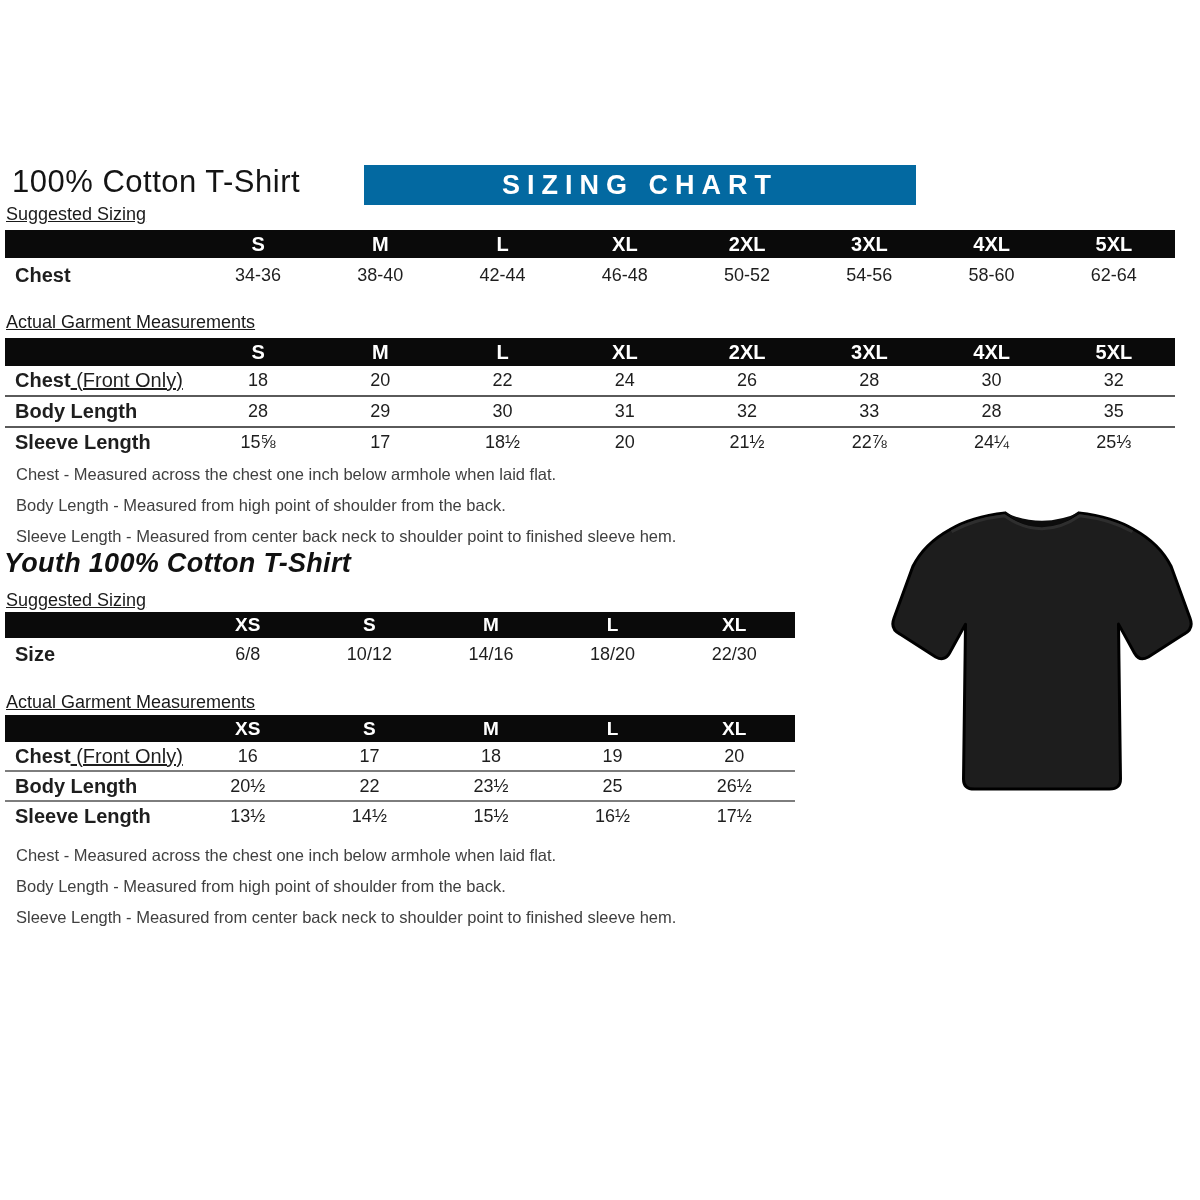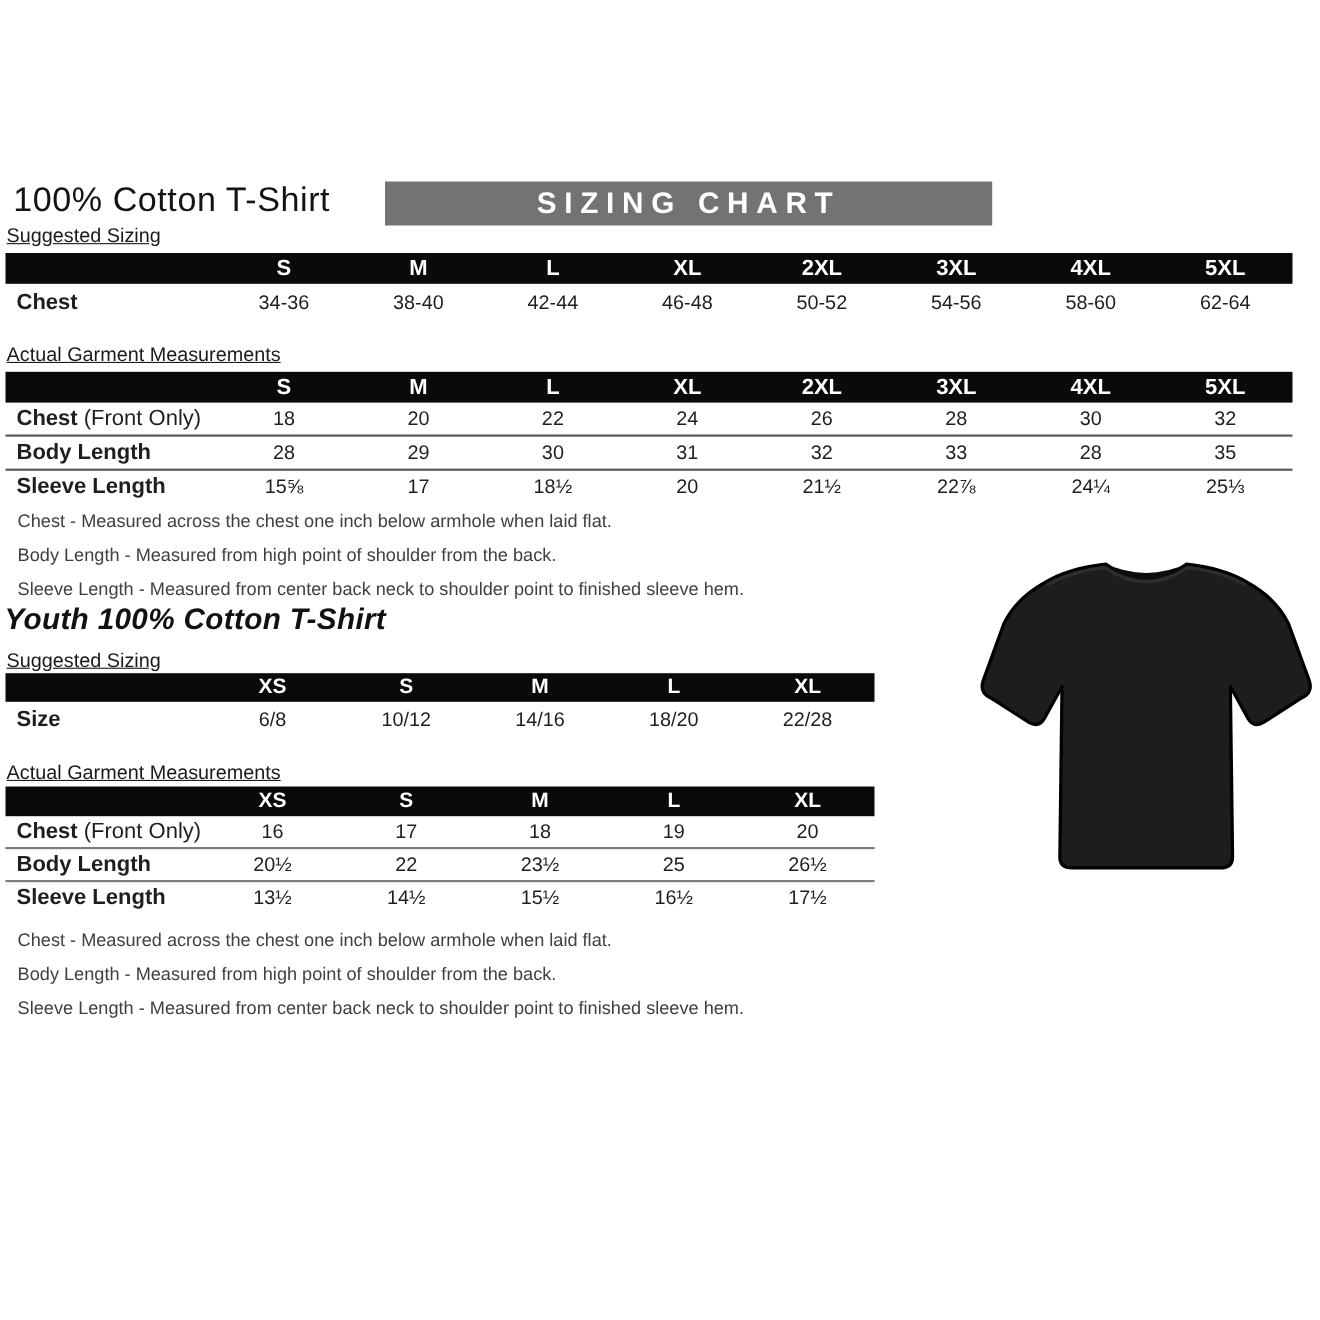--- a/index.html
+++ b/index.html
@@ -3,35 +3,35 @@
 <meta charset="utf-8">
 <style>
   html,body{margin:0;padding:0;background:#ffffff;}
   .canvas{
     position:relative;width:1200px;height:1200px;background:#ffffff;overflow:hidden;
     font-family:"Liberation Sans","DejaVu Sans",sans-serif;color:#1e1e1e;
   }
   .abs{position:absolute;}
   .page-title{left:12px;top:164px;font-size:31px;font-weight:400;color:#141414;letter-spacing:0.5px;}
   .banner{
-    left:350px;top:165px;width:552px;height:40px;background:#737373;color:#ffffff;
+    left:364px;top:165px;width:552px;height:40px;background:#0369a1;color:#ffffff;
     font-size:27px;font-weight:700;letter-spacing:7px;text-align:center;line-height:40px;
   }
   .section-label{left:6px;font-size:18px;color:#1a1a1a;text-decoration:underline;}
   .youth-title{left:4px;top:548px;font-size:27px;font-weight:700;color:#111111;letter-spacing:0.3px;font-style:italic;}
 
   .tbl{position:absolute;left:5px;}
   .tbl .hrow{display:flex;align-items:center;background:#0a0a0a;color:#ffffff;font-weight:700;}
   .tbl .drow{display:flex;align-items:center;}
   .tbl .drow + .drow{border-top:2px solid #5a5a5a;}
   .tbl .lcell{flex:0 0 auto;padding-left:10px;text-align:left;font-size:20px;box-sizing:border-box;}
   .tbl .vcell{flex:1 1 0;text-align:center;font-size:18px;}
   .tbl .hcell{font-size:20px;}
   .tbl .row-label-main{font-weight:700;}
-  .tbl .row-label-suffix{font-weight:400;}
+  .tbl .row-label-suffix{font-weight:400;text-decoration:underline;}
 
   .t-adult-sug{top:230px;width:1170px;}
   .t-adult-sug .hrow{height:28px;}
   .t-adult-sug .drow{height:34px;}
   .t-adult-sug .lcell{width:192px;}
 
   .t-adult-act{top:338px;width:1170px;}
   .t-adult-act .hrow{height:28px;}
   .t-adult-act .drow{height:29px;}
   .t-adult-act .lcell{width:192px;}
@@ -153,21 +153,21 @@
         <div class="vcell hcell">M</div>
         <div class="vcell hcell">L</div>
         <div class="vcell hcell">XL</div>
       </div>
       <div class="drow">
         <div class="lcell"><span class="row-label-main">Size</span></div>
         <div class="vcell">6/8</div>
         <div class="vcell">10/12</div>
         <div class="vcell">14/16</div>
         <div class="vcell">18/20</div>
-        <div class="vcell">22/28</div>
+        <div class="vcell">22/30</div>
       </div>
     </div>
 
   <div class="abs section-label" style="top:692px;">Actual Garment Measurements</div>
   <div class="tbl t-youth-act">
       <div class="hrow">
         <div class="lcell"></div>
         <div class="vcell hcell">XS</div>
         <div class="vcell hcell">S</div>
         <div class="vcell hcell">M</div>

